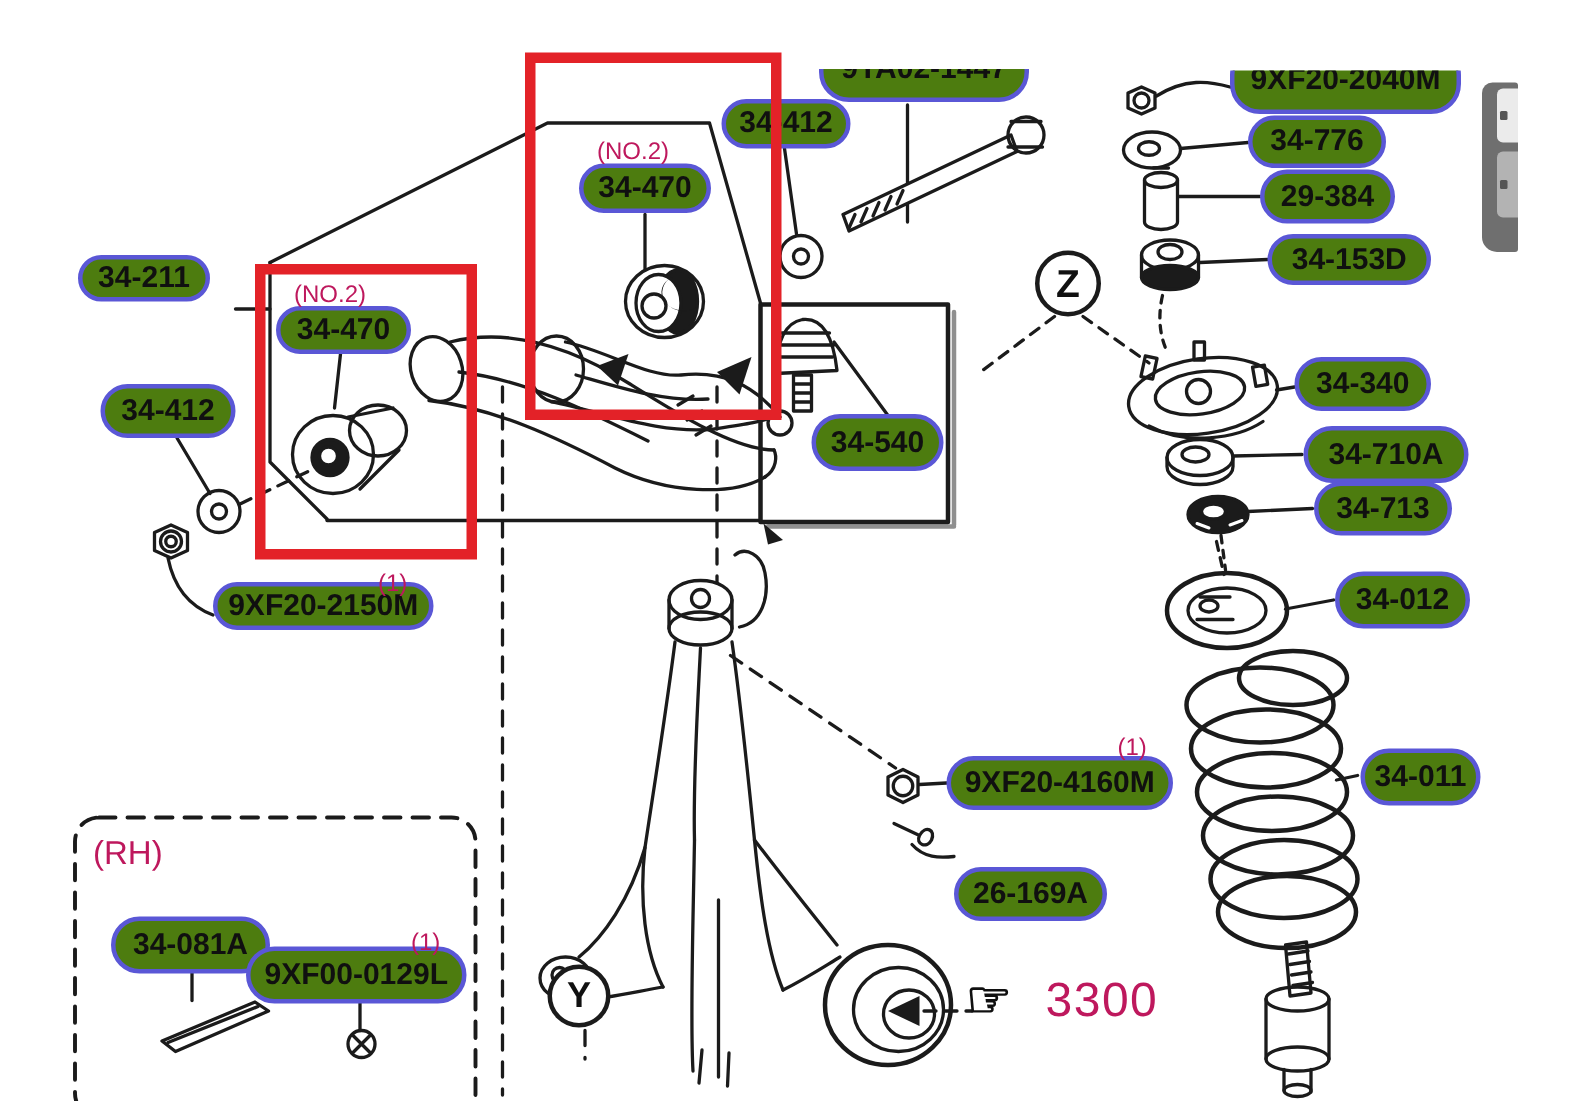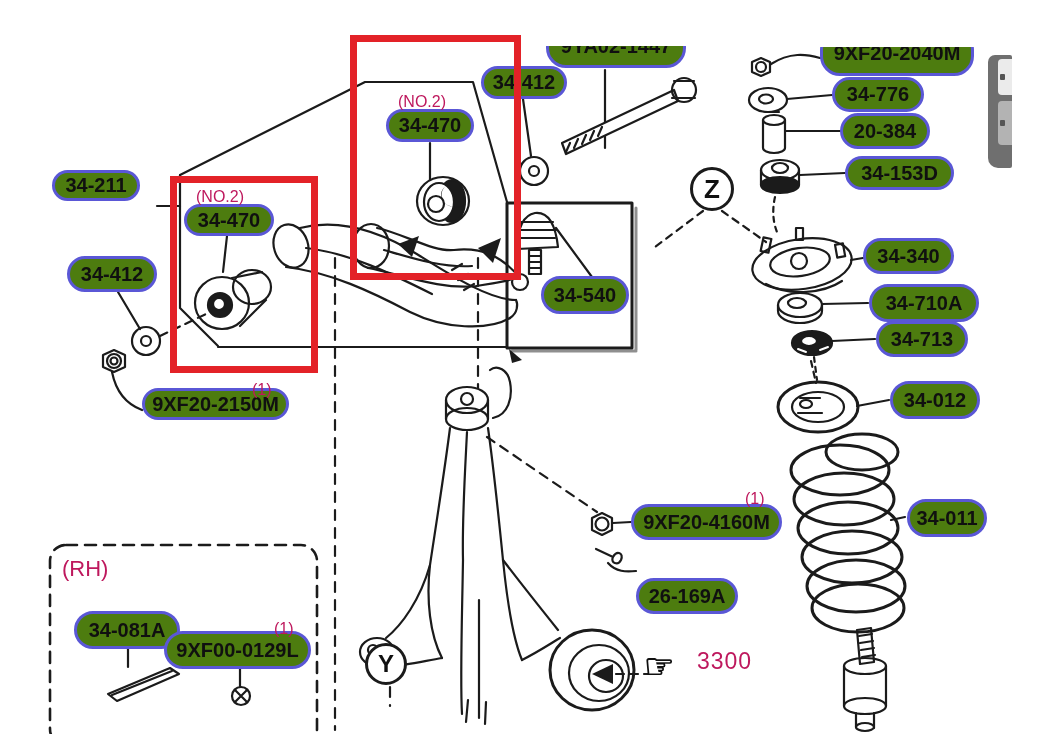--- a/index.html
+++ b/index.html
@@ -234,21 +234,21 @@
 <div class="cap" style="left:481px;top:66px;width:86px;height:33px">34-412</div>
 
 <div class="clipwrap" style="left:546px;top:46px;width:146px;height:24px">
   <div class="cap" style="left:0px;top:-22px;width:140px;height:44px">9YA02-1447</div>
 </div>
 <div class="clipwrap" style="left:820px;top:47px;width:158px;height:31px">
   <div class="cap" style="left:0px;top:-17px;width:154px;height:46px">9XF20-2040M</div>
 </div>
 
 <div class="cap" style="left:832px;top:77px;width:92px;height:35px">34-776</div>
-<div class="cap" style="left:840px;top:113px;width:90px;height:36px">20-384</div>
+<div class="cap" style="left:840px;top:113px;width:90px;height:36px">29-384</div>
 <div class="cap" style="left:845px;top:156px;width:109px;height:34px">34-153D</div>
 <div class="cap" style="left:863px;top:238px;width:91px;height:36px">34-340</div>
 <div class="cap" style="left:869px;top:284px;width:110px;height:38px">34-710A</div>
 <div class="cap" style="left:876px;top:321px;width:92px;height:36px">34-713</div>
 <div class="cap" style="left:890px;top:381px;width:90px;height:38px">34-012</div>
 <div class="cap" style="left:907px;top:499px;width:80px;height:38px">34-011</div>
 
 <div class="txt" style="left:745px;top:490px;font-size:16px">(1)</div>
 <div class="cap" style="left:631px;top:504px;width:151px;height:36px">9XF20-4160M</div>
 <div class="cap" style="left:636px;top:578px;width:102px;height:36px">26-169A</div>
@@ -259,21 +259,21 @@
 
 <div class="txt" style="left:62px;top:556px;font-size:22px">(RH)</div>
 <div class="cap" style="left:74px;top:611px;width:106px;height:38px">34-081A</div>
 <div class="txt" style="left:274px;top:620px;font-size:16px">(1)</div>
 <div class="cap" style="left:164px;top:631px;width:147px;height:38px">9XF00-0129L</div>
 
 <div class="viewcircle" style="left:690px;top:167px;width:44px;height:44px;font-size:26px">Z</div>
 <div class="viewcircle" style="left:365px;top:643px;width:42px;height:42px;font-size:24px">Y</div>
 
 <span class="hand" style="left:644px;top:646px;font-size:34px">☞</span>
-<div class="txt" style="left:697px;top:648px;font-size:23px;letter-spacing:1px">3300</div>
+<div class="txt" style="left:697px;top:648px;font-size:32px;letter-spacing:1px">3300</div>
 
 <div class="redbox" style="left:350px;top:35px;width:171px;height:245px"></div>
 <div class="redbox" style="left:170px;top:176px;width:148px;height:197px"></div>
 
 <div class="widgetbar">
   <div class="wbtn" style="top:4px;height:36px;background:#ebebeb">
         <span class="mark"></span>
       </div>
   <div class="wbtn" style="top:46px;height:44px;background:#b3b3b3">
         <span class="mark"></span>

